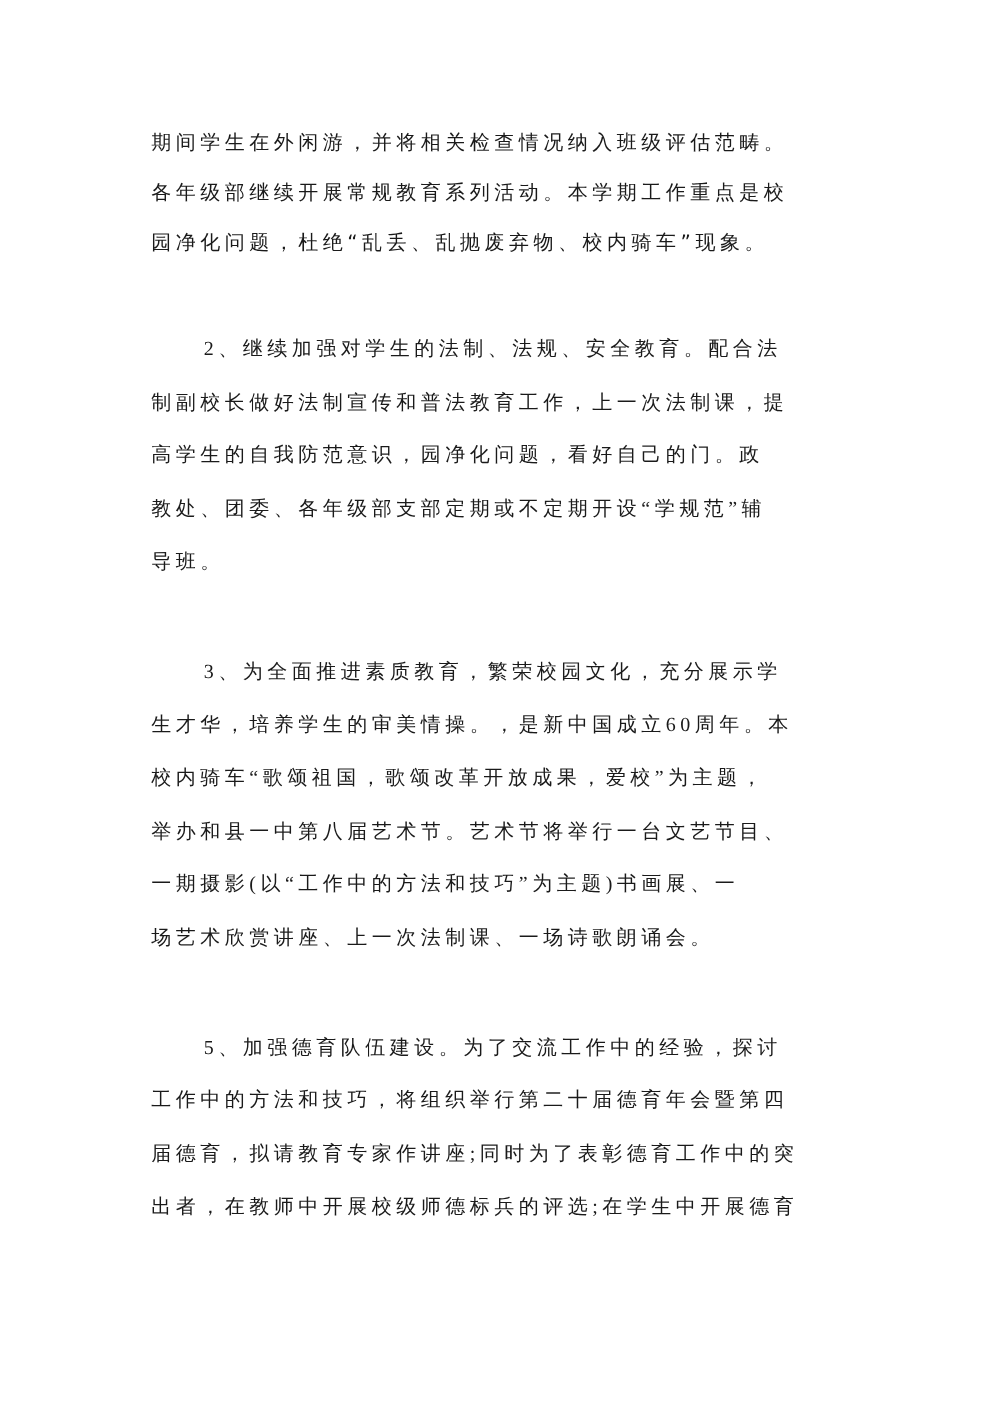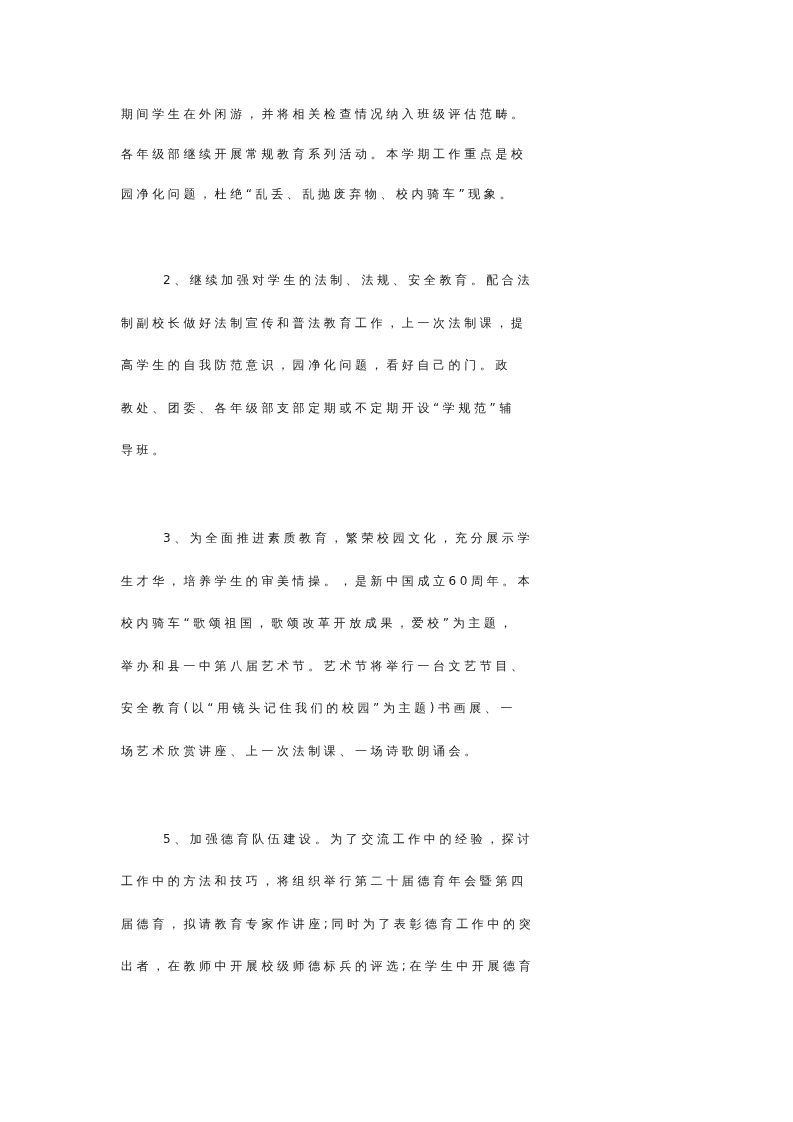--- a/index.html
+++ b/index.html
@@ -3,29 +3,29 @@
 <meta charset="utf-8">
 <style>
   html, body { margin: 0; padding: 0; background: #ffffff; }
   body { width: 793px; height: 1122px; position: relative; overflow: hidden; }
   .page {
     position: absolute;
     left: 121px;
     top: 94px;
     width: 553px;
     font-family: "DejaVu Sans", "Liberation Sans", sans-serif;
-    font-size: 12px;
+    font-size: 16px;
     color: #1a1a1a;
     text-align: justify;
     text-justify: inter-character;
     letter-spacing: 3.6px;
   }
   .para { margin: 0; line-height: 42.6px; }
   .para + .para { margin-top: 45px; }
-  .para.indent { text-indent: 42px; }
+  .para.indent { text-indent: 42px; font-family: Liberation Serif, serif; }
   .para.first { line-height: 40px; }
   .line { display: block; white-space: nowrap; }
 </style>
 </head>
 <body>
 
 <div class="page">
   <p class="para first">
     <span class="line">期间学生在外闲游，并将相关检查情况纳入班级评估范畴。</span>
     <span class="line">各年级部继续开展常规教育系列活动。本学期工作重点是校</span>
@@ -38,21 +38,21 @@
     <span class="line">高学生的自我防范意识，园净化问题，看好自己的门。政</span>
     <span class="line">教处、团委、各年级部支部定期或不定期开设“学规范”辅</span>
     <span class="line">导班。</span>
   </p>
 
   <p class="para indent">
     <span class="line">3、为全面推进素质教育，繁荣校园文化，充分展示学</span>
     <span class="line">生才华，培养学生的审美情操。，是新中国成立60周年。本</span>
     <span class="line">校内骑车“歌颂祖国，歌颂改革开放成果，爱校”为主题，</span>
     <span class="line">举办和县一中第八届艺术节。艺术节将举行一台文艺节目、</span>
-    <span class="line">安全教育(以“用镜头记住我们的校园”为主题)书画展、一</span>
+    <span class="line">一期摄影(以“工作中的方法和技巧”为主题)书画展、一</span>
     <span class="line">场艺术欣赏讲座、上一次法制课、一场诗歌朗诵会。</span>
   </p>
 
   <p class="para indent">
     <span class="line">5、加强德育队伍建设。为了交流工作中的经验，探讨</span>
     <span class="line">工作中的方法和技巧，将组织举行第二十届德育年会暨第四</span>
     <span class="line">届德育，拟请教育专家作讲座;同时为了表彰德育工作中的突</span>
     <span class="line">出者，在教师中开展校级师德标兵的评选;在学生中开展德育</span>
   </p>
 </div>

